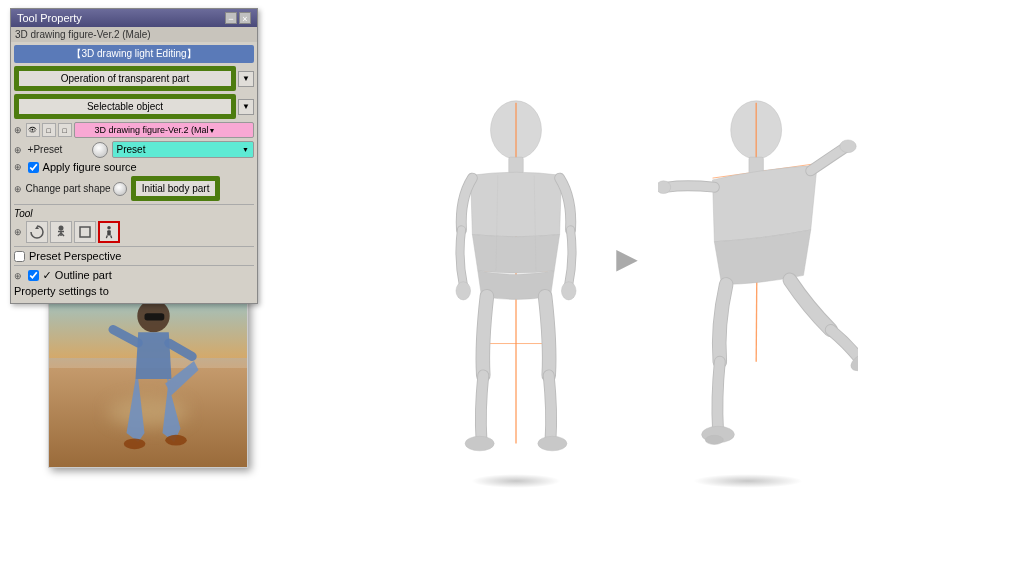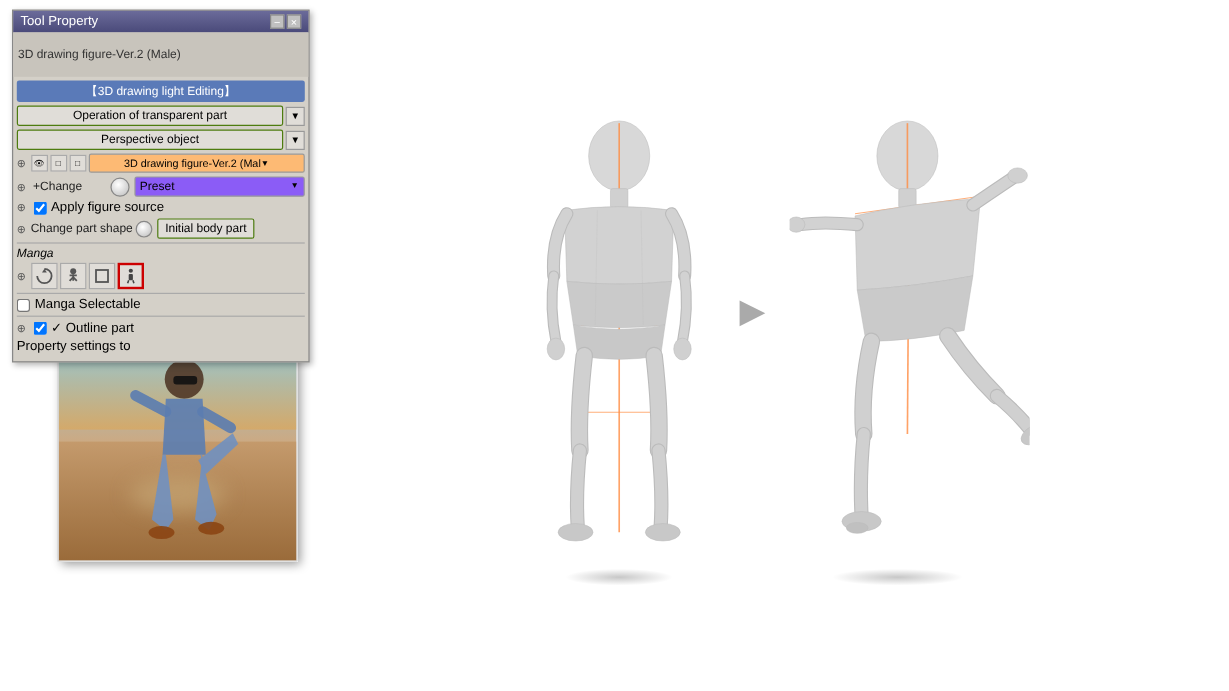--- a/index.html
+++ b/index.html
@@ -47,57 +47,57 @@
       font-size: 9px;
       text-align: center;
       line-height: 12px;
       cursor: pointer;
     }
 
     .panel-subtitle {
       background: #c8c4bc;
       color: #333;
       font-size: 10px;
-      padding: 13px 4px;
+      padding: 2px 4px;
     }
 
     .panel-body {
       padding: 3px;
     }
 
     .panel-row {
       display: flex;
       align-items: center;
       margin-bottom: 3px;
       gap: 2px;
     }
 
     .panel-button {
       background: #e0ddd8;
-      border: 1px solid #4d7c0f;
+      border: 5px solid #4d7c0f;
       border-radius: 2px;
       padding: 2px 6px;
       font-size: 10px;
       cursor: pointer;
       text-align: center;
     }
 
     .panel-button.full {
       flex: 1;
     }
 
     .panel-dropdown {
-      background: #fdba74;
+      background: #f9a8d4;
       border: 1px solid #999;
       border-radius: 2px;
       padding: 2px 20px;
       font-size: 10px;
       flex: 1;
       display: flex;
-      justify-content: center;
+      justify-content: flex-start;
       align-items: center;
     }
 
     .panel-dropdown::after {
       content: '▼';
       font-size: 7px;
     }
 
     .panel-section-header {
       background: #5a7ab8;
@@ -161,21 +161,21 @@
       width: 16px; height: 16px;
       border-radius: 50%;
       border: 1px solid #888;
       background: radial-gradient(circle at 40% 35%, #fff 0%, #bbb 100%);
       cursor: pointer;
       flex-shrink: 0;
     }
 
     .preset-dropdown {
       flex: 1;
-      background: #8b5cf6;
+      background: #5eead4;
       border: 1px solid #999;
       border-radius: 2px;
       padding: 2px 4px;
       font-size: 10px;
       display: flex;
       justify-content: space-between;
       align-items: center;
     }
     .preset-dropdown::after {
       content: '▼';
@@ -286,37 +286,37 @@
   <div class="panel-body">
 
     <div class="panel-section-header">【3D drawing light Editing】</div>
 
     <div class="panel-row">
       <div class="panel-button full">Operation of transparent part</div>
       <div style="width:16px;height:16px;background:#e0ddd8;border:1px solid #999;display:flex;align-items:center;justify-content:center;font-size:8px;cursor:pointer;">▼</div>
     </div>
 
     <div class="panel-row">
-      <div class="panel-button full">Perspective object</div>
+      <div class="panel-button full">Selectable object</div>
       <div style="width:16px;height:16px;background:#e0ddd8;border:1px solid #999;display:flex;align-items:center;justify-content:center;font-size:8px;cursor:pointer;">▼</div>
     </div>
 
     <div class="icon-group-row">
       <span class="expand-icon">⊕</span>
       <div class="small-icon">👁</div>
       <div class="small-icon">□</div>
       <div class="small-icon">□</div>
       <div class="panel-dropdown" style="flex:1;font-size:9px;">
         <span>3D drawing figure-Ver.2 (Mal</span>
       </div>
     </div>
 
     <div class="preset-row">
       <span class="expand-icon">⊕</span>
-      <span class="panel-row-label">+Change</span>
+      <span class="panel-row-label">+Preset</span>
       <div class="preset-icon"></div>
       <div class="preset-dropdown">
         <span>Preset</span>
       </div>
     </div>
 
     <div class="checkbox-row">
       <span class="expand-icon">⊕</span>
       <input type="checkbox" checked="" style="">
       <span>Apply figure source</span>
@@ -324,21 +324,21 @@
 
     <div class="panel-row">
       <span class="expand-icon">⊕</span>
       <span class="panel-row-label">Change part shape</span>
       <div style="width:14px;height:14px;background:radial-gradient(circle at 40% 35%,#fff 0%,#bbb 100%);border-radius:50%;border:1px solid #888;margin-right:2px;"></div>
       <div class="panel-button">Initial body part</div>
     </div>
 
     <div class="divider"></div>
 
-    <div class="pose-label">Manga</div>
+    <div class="pose-label">Tool</div>
     <div class="icon-group-row">
       <span class="expand-icon">⊕</span>
 
       <div class="icon-btn" title="Rotate">
         <svg width="16" height="16" viewBox="0 0 16 16">
             <path d="M8 2 A6 6 0 1 1 2 8" stroke="#555" stroke-width="1.5" fill="none"></path>
             <polygon points="8,2 6,5 10,5" fill="#555"></polygon>
           </svg>
       </div>
       <div class="icon-btn" title="Person">
@@ -362,21 +362,21 @@
             <line x1="6" y1="12" x2="5" y2="15" stroke="#444" stroke-width="1.5"></line>
             <line x1="10" y1="12" x2="11" y2="15" stroke="#444" stroke-width="1.5"></line>
           </svg>
       </div>
     </div>
 
     <div class="divider"></div>
 
     <div class="checkbox-row">
       <input type="checkbox" style="">
-      <span>Manga Selectable</span>
+      <span>Preset Perspective</span>
     </div>
 
     <div class="divider"></div>
 
     <div class="checkbox-row">
       <span class="expand-icon">⊕</span>
       <input type="checkbox" checked="" style="">
       <span>✓ Outline part</span>
     </div>
 

